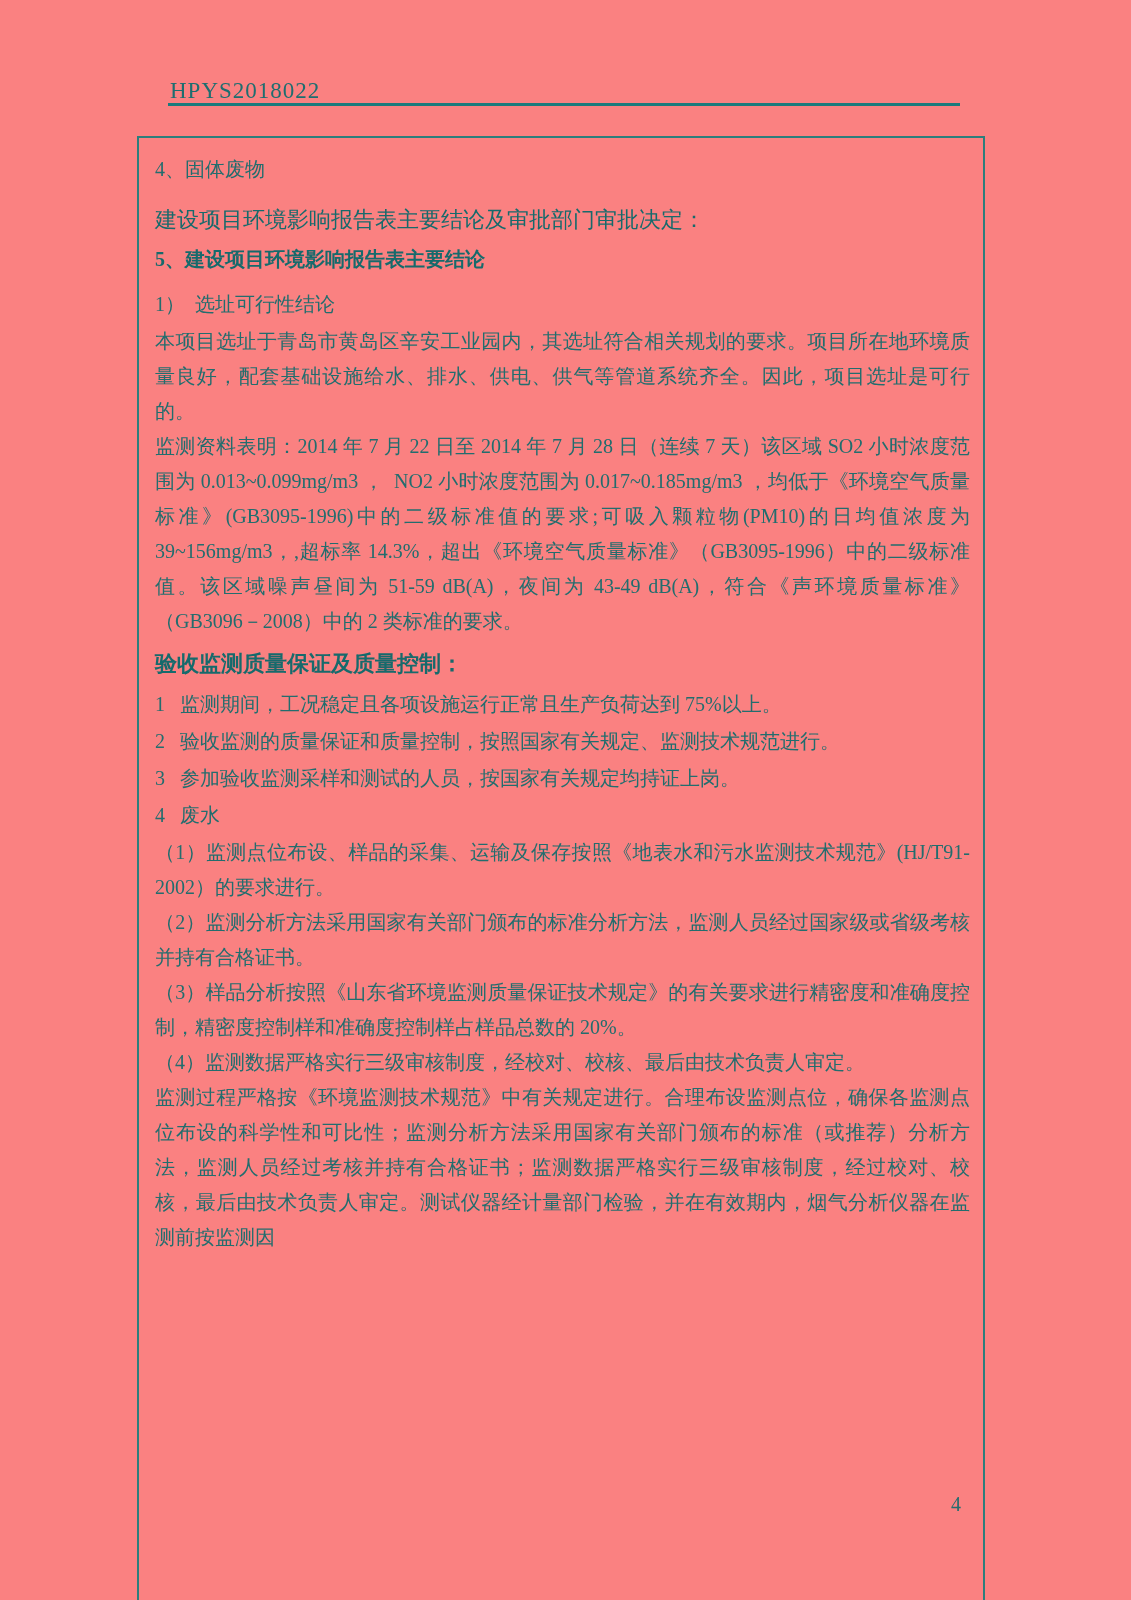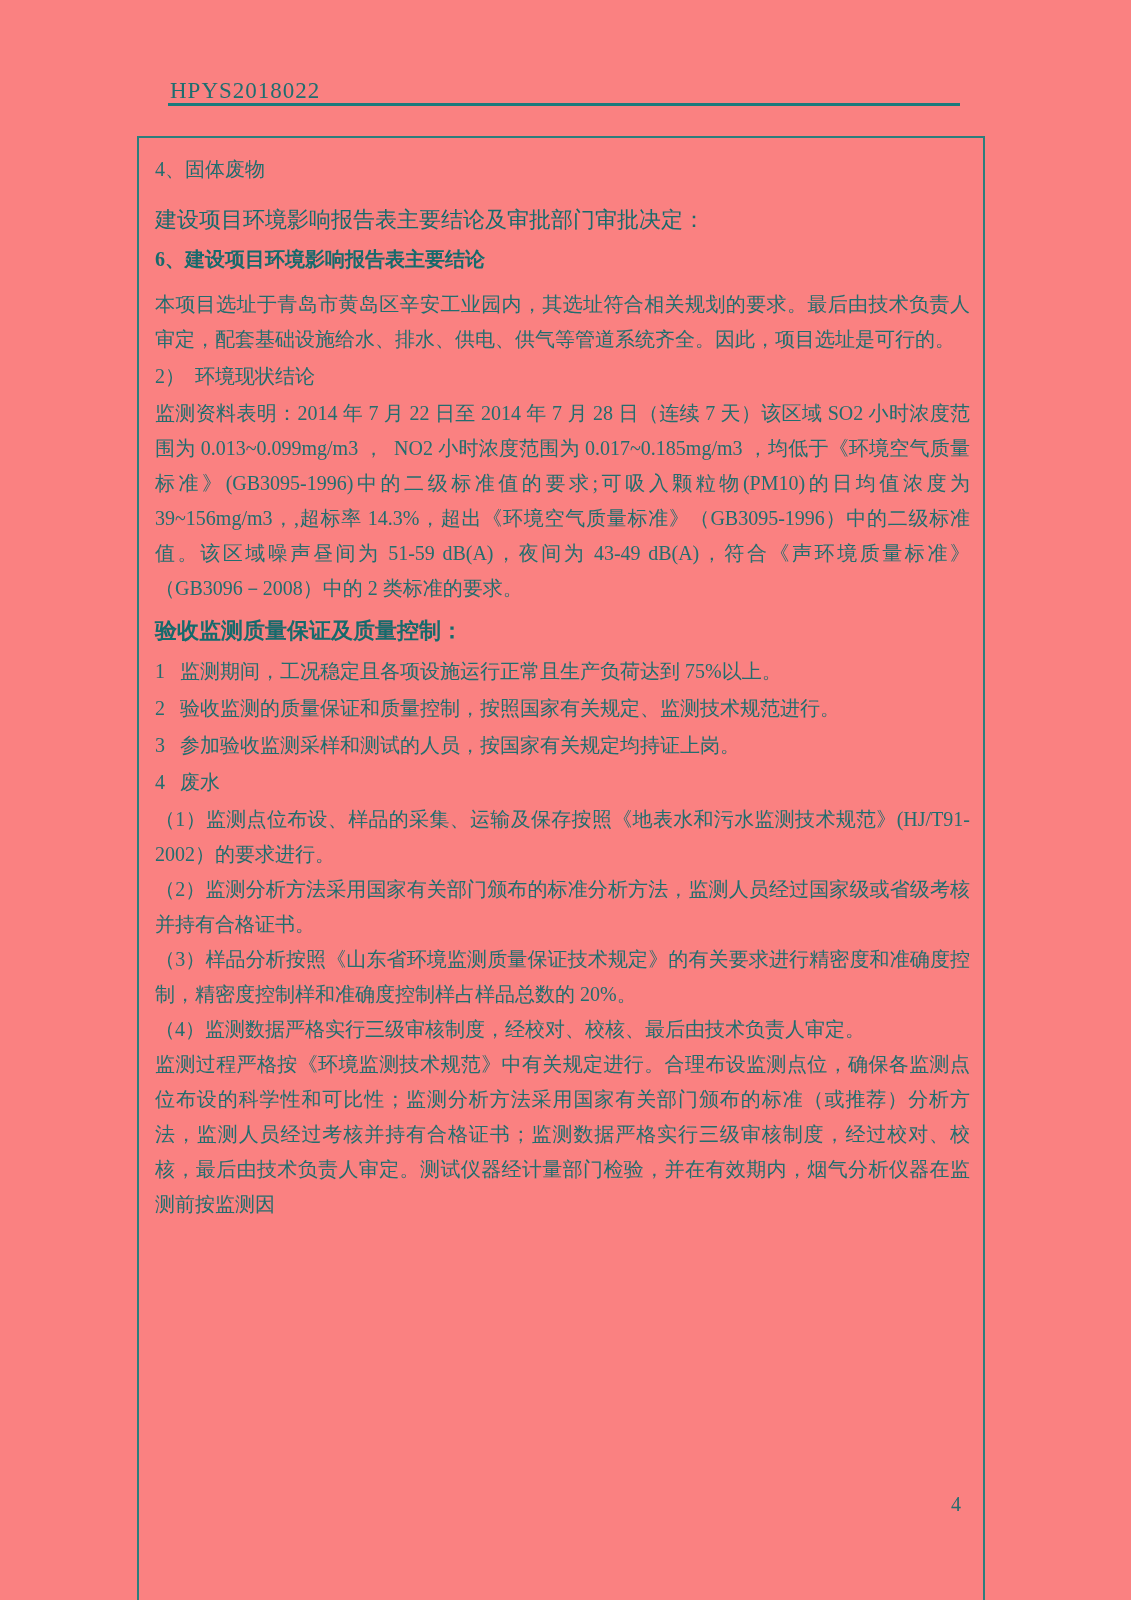--- a/index.html
+++ b/index.html
@@ -95,23 +95,23 @@
 
 <div class="page">
 
   <div class="header-code">HPYS2018022</div>
   <div class="header-rule"></div>
 
   <div class="content-frame">
     <div class="content-body">
       <div class="blk loose item">4、固体废物</div>
       <div class="blk heading">建设项目环境影响报告表主要结论及审批部门审批决定：</div>
-      <div class="blk subheading">6、建设项目环境影响报告表主要结论</div>
-      <div class="blk justify">本项目选址于青岛市黄岛区辛安工业园内，其选址符合相关规划的要求。最后由技术负责人审定，配套基础设施给水、排水、供电、供气等管道系统齐全。因此，项目选址是可行的。</div>
-      <div class="blk item">2）  环境现状结论</div>
+      <div class="blk subheading">5、建设项目环境影响报告表主要结论</div>
+      <div class="blk item">1）  选址可行性结论</div>
+      <div class="blk justify">本项目选址于青岛市黄岛区辛安工业园内，其选址符合相关规划的要求。项目所在地环境质量良好，配套基础设施给水、排水、供电、供气等管道系统齐全。因此，项目选址是可行的。</div>
       <div class="blk justify">监测资料表明：2014 年 7 月 22 日至 2014 年 7 月 28 日（连续 7 天）该区域 SO2 小时浓度范围为 0.013~0.099mg/m3 ，  NO2 小时浓度范围为 0.017~0.185mg/m3 ，均低于《环境空气质量标准》(GB3095-1996)中的二级标准值的要求;可吸入颗粒物(PM10)的日均值浓度为 39~156mg/m3，,超标率 14.3%，超出《环境空气质量标准》（GB3095-1996）中的二级标准值。该区域噪声昼间为 51-59 dB(A)，夜间为 43-49 dB(A)，符合《声环境质量标准》（GB3096－2008）中的 2 类标准的要求。</div>
       <div class="blk heading2">验收监测质量保证及质量控制：</div>
       <div class="blk item">1   监测期间，工况稳定且各项设施运行正常且生产负荷达到 75%以上。</div>
       <div class="blk item">2   验收监测的质量保证和质量控制，按照国家有关规定、监测技术规范进行。</div>
       <div class="blk item">3   参加验收监测采样和测试的人员，按国家有关规定均持证上岗。</div>
       <div class="blk item">4   废水</div>
       <div class="blk justify">（1）监测点位布设、样品的采集、运输及保存按照《地表水和污水监测技术规范》(HJ/T91-2002）的要求进行。</div>
       <div class="blk justify">（2）监测分析方法采用国家有关部门颁布的标准分析方法，监测人员经过国家级或省级考核并持有合格证书。</div>
       <div class="blk justify">（3）样品分析按照《山东省环境监测质量保证技术规定》的有关要求进行精密度和准确度控制，精密度控制样和准确度控制样占样品总数的 20%。</div>
       <div class="blk justify">（4）监测数据严格实行三级审核制度，经校对、校核、最后由技术负责人审定。</div>

